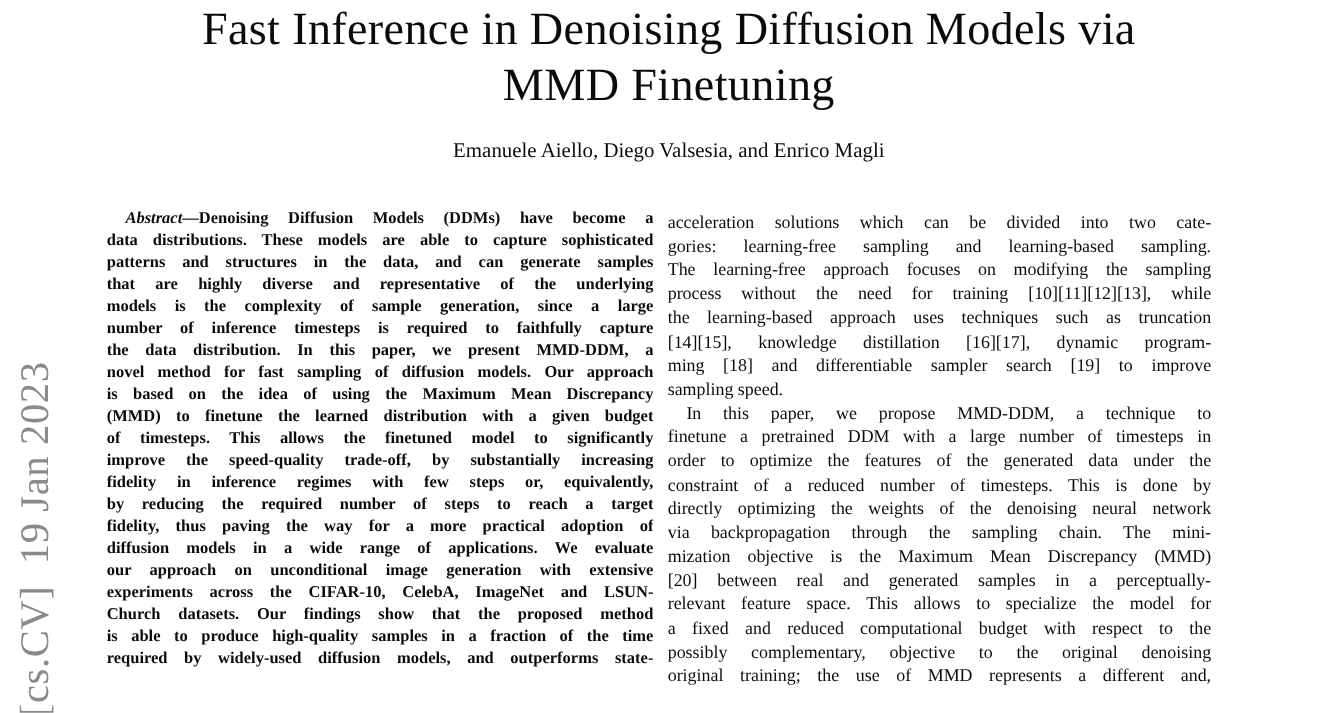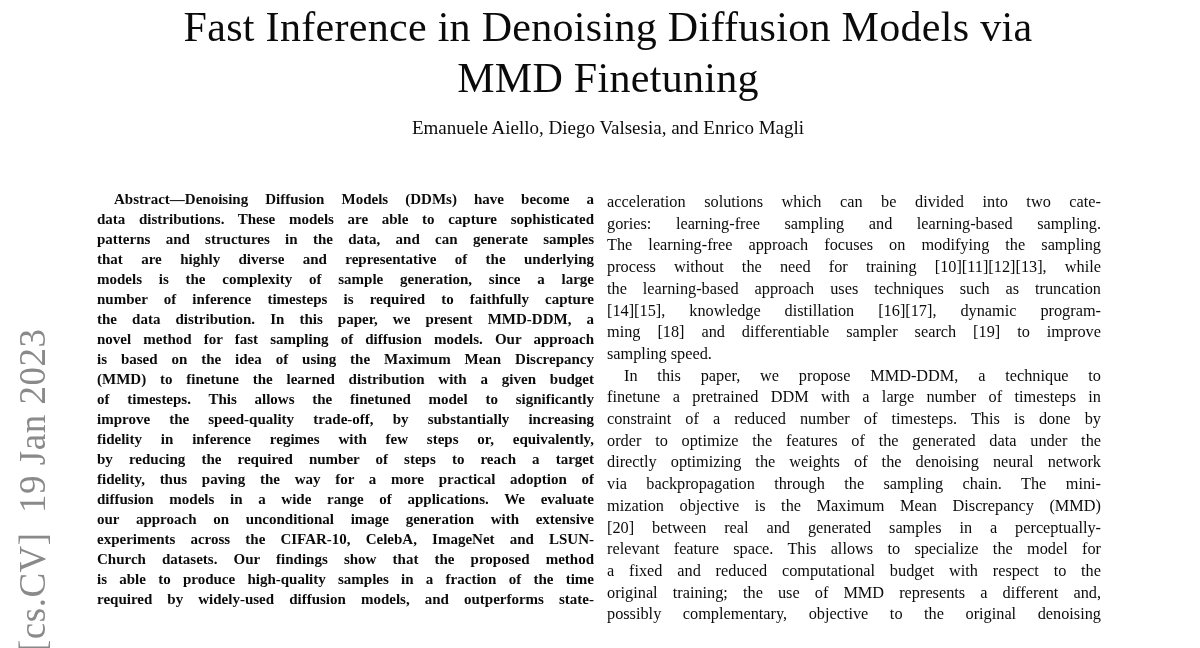--- a/index.html
+++ b/index.html
@@ -37,21 +37,21 @@
     text-align: center;
   }
   .title {
     margin: 2px 0 0 0;
     font-size: 42px;
     line-height: 51px;
     font-weight: 400;
     letter-spacing: 0.3px;
   }
   .authors {
-    margin-top: 13px;
+    margin-top: 23px;
     font-size: 19px;
   }
   .col {
     position: absolute;
   }
   .col-abs {
     left: 97px;
     top: 189px;
     width: 497px;
     font-weight: bold;
@@ -77,20 +77,21 @@
     white-space: normal;
   }
   .line.nojust {
     text-align-last: left;
     -moz-text-align-last: left;
   }
   .indent {
     text-indent: 17px;
   }
   .abs-label {
+    font-style: italic;
   }
 </style>
 </head>
 <body>
 
 <div class="page">
 
   <div class="stamp">[cs.CV]  19 Jan 2023</div>
 
   <div class="header">
@@ -129,26 +130,26 @@
         <div class="line">acceleration solutions which can be divided into two cate-</div>
         <div class="line">gories: learning-free sampling and learning-based sampling.</div>
         <div class="line">The learning-free approach focuses on modifying the sampling</div>
         <div class="line">process without the need for training [10][11][12][13], while</div>
         <div class="line">the learning-based approach uses techniques such as truncation</div>
         <div class="line">[14][15], knowledge distillation [16][17], dynamic program-</div>
         <div class="line">ming [18] and differentiable sampler search [19] to improve</div>
         <div class="line nojust">sampling speed.</div>
         <div class="line indent">In this paper, we propose MMD-DDM, a technique to</div>
         <div class="line">finetune a pretrained DDM with a large number of timesteps in</div>
+        <div class="line">order to optimize the features of the generated data under the</div>
         <div class="line">constraint of a reduced number of timesteps. This is done by</div>
-        <div class="line">order to optimize the features of the generated data under the</div>
         <div class="line">directly optimizing the weights of the denoising neural network</div>
         <div class="line">via backpropagation through the sampling chain. The mini-</div>
         <div class="line">mization objective is the Maximum Mean Discrepancy (MMD)</div>
         <div class="line">[20] between real and generated samples in a perceptually-</div>
         <div class="line">relevant feature space. This allows to specialize the model for</div>
         <div class="line">a fixed and reduced computational budget with respect to the</div>
+        <div class="line">possibly complementary, objective to the original denoising</div>
         <div class="line">original training; the use of MMD represents a different and,</div>
-        <div class="line">possibly complementary, objective to the original denoising</div>
       </div>
   </div>
 
 </div>
 
 </body></html>

